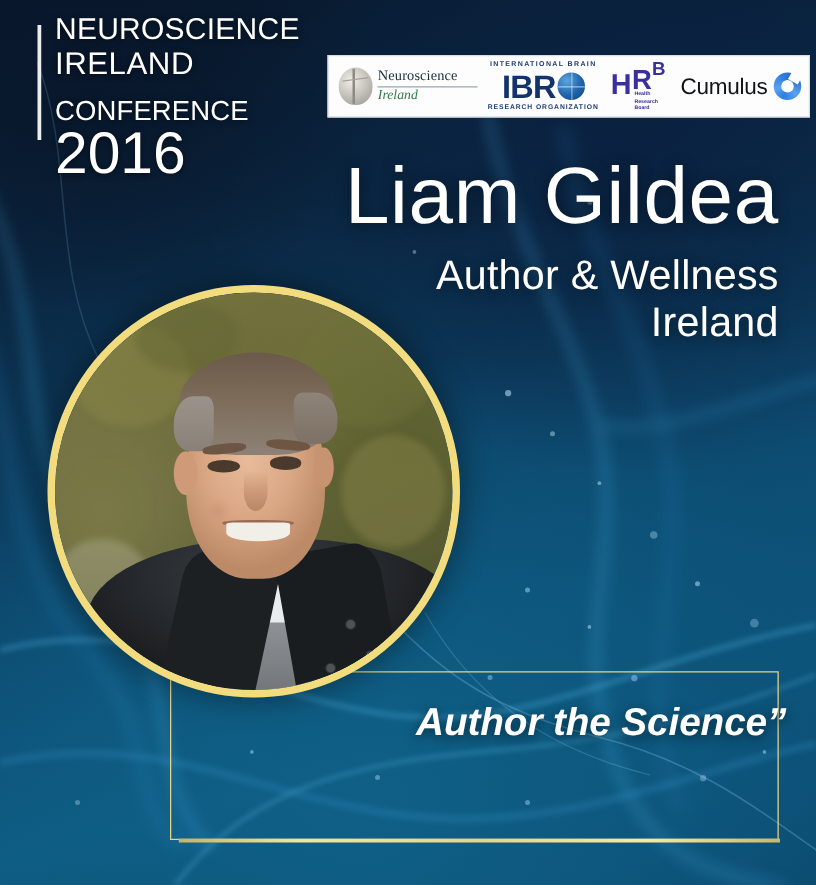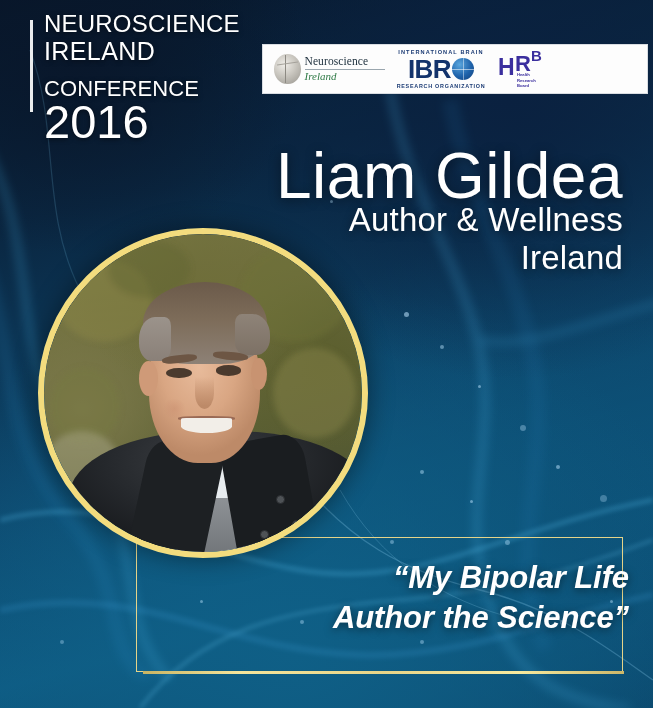--- a/index.html
+++ b/index.html
@@ -69,21 +69,21 @@
   .hrb-sub{position:absolute;left:19px;top:24px;font-size:4.2px;line-height:1.35;color:#3b2f9e;font-weight:700;width:30px;}
 
   .logo-cum{width:100px;gap:5px;}
   .cum-txt{font-size:18px;color:#101418;letter-spacing:-.2px;}
   .cum-mark{width:22px;height:22px;border-radius:50%;position:relative;
     background:conic-gradient(from 200deg,#2f7fe0 0deg,#5aa2f0 60deg,#2f7fe0 130deg,#1f63c4 200deg,#5aa2f0 290deg,#2f7fe0 360deg);}
   .cum-mark:after{content:"";position:absolute;left:6px;top:6px;width:10px;height:10px;border-radius:50%;background:#fdfdfd;}
   .cum-mark:before{content:"";position:absolute;left:13px;top:-1px;width:9px;height:9px;background:#fdfdfd;transform:rotate(30deg);}
 
   
-  .speaker-name{position:absolute;right:30px;top:144px;width:520px;text-align:right;
+  .speaker-name{position:absolute;right:30px;top:124px;width:520px;text-align:right;
     color:#fff;font-size:64px;font-weight:300;letter-spacing:.5px;line-height:1;
     text-shadow:0 2px 12px rgba(0,0,0,.45);}
   .speaker-role{position:absolute;right:30px;top:201px;width:430px;text-align:right;
     color:#fff;font-size:33px;font-weight:300;line-height:1.16;letter-spacing:.2px;
     text-shadow:0 2px 10px rgba(0,0,0,.45);}
 
   
   .portrait{position:absolute;left:38px;top:228px;width:330px;height:330px;border-radius:50%;
     border:6px solid #f3dc7e;box-sizing:border-box;overflow:hidden;
     box-shadow:0 0 26px rgba(0,0,0,.45);}
@@ -235,20 +235,24 @@
 
     <div class="logo logo-hrb">
       <div class="hrb-wrap">
         <span class="hrb-h">H</span>
         <span class="hrb-r">R</span>
         <span class="hrb-b">B</span>
         <span class="hrb-sub">Health Research Board</span>
       </div>
     </div>
 
+    <div class="logo logo-cum">
+      <span class="cum-txt">Cumulus</span>
+      <span class="cum-mark"></span>
+    </div>
 
   </div>
 
   <div class="speaker-name">Liam Gildea</div>
   <div class="speaker-role">
     <div>Author &amp; Wellness</div>
     <div>Ireland</div>
   </div>
 
   <div class="quote-frame"></div>
@@ -283,17 +287,16 @@
       <div class="ph-eyeL"></div>
       <div class="ph-eyeR"></div>
       <div class="ph-nose"></div>
       <div class="ph-lip"></div>
       <div class="ph-mouth"></div>
       <div class="ph-cheek"></div>
     </div>
   </div>
 
   <div class="quote">
-    <div>“My Bipolar Life</div>
     <div>Author the Science”</div>
   </div>
 
 </div>
 
 </body></html>

